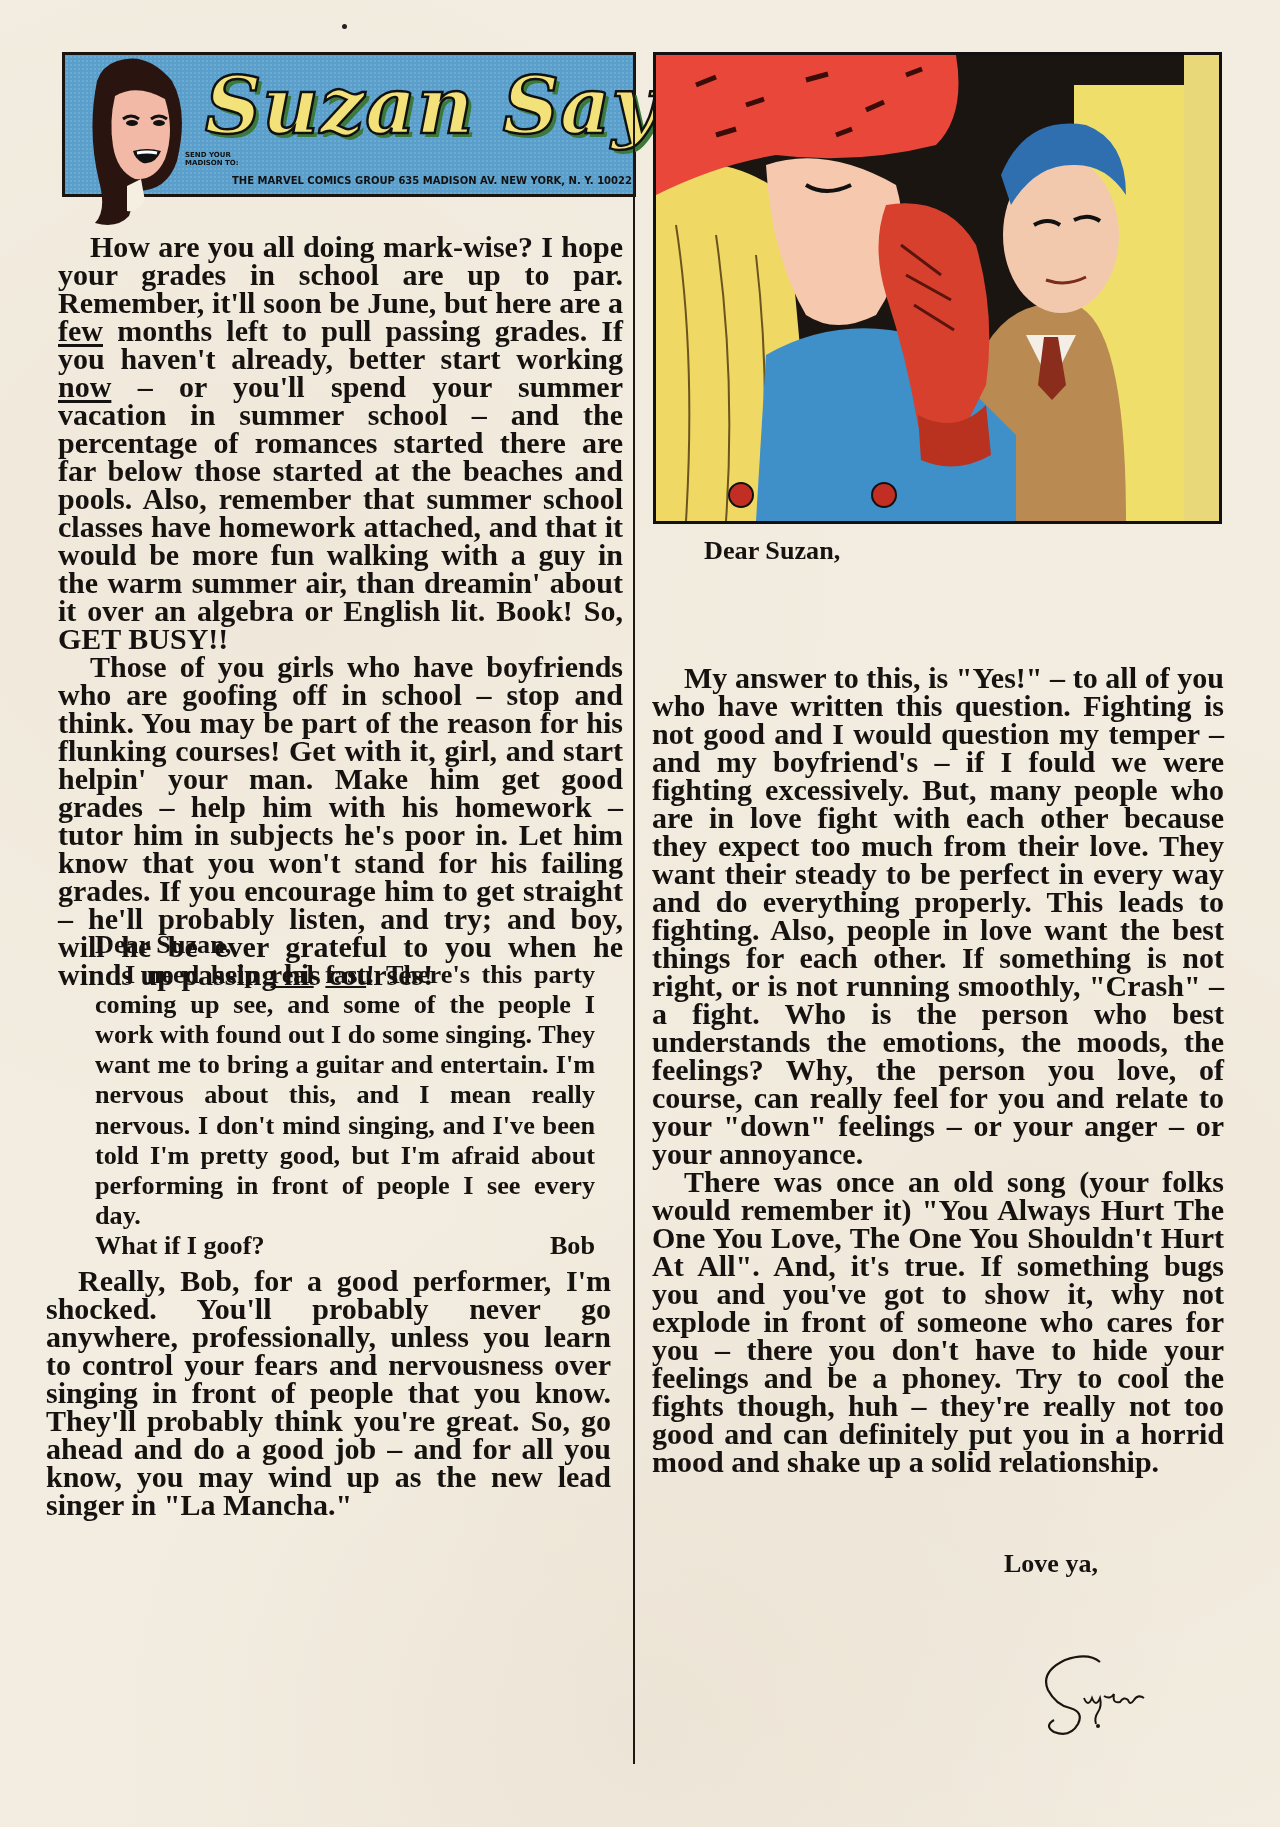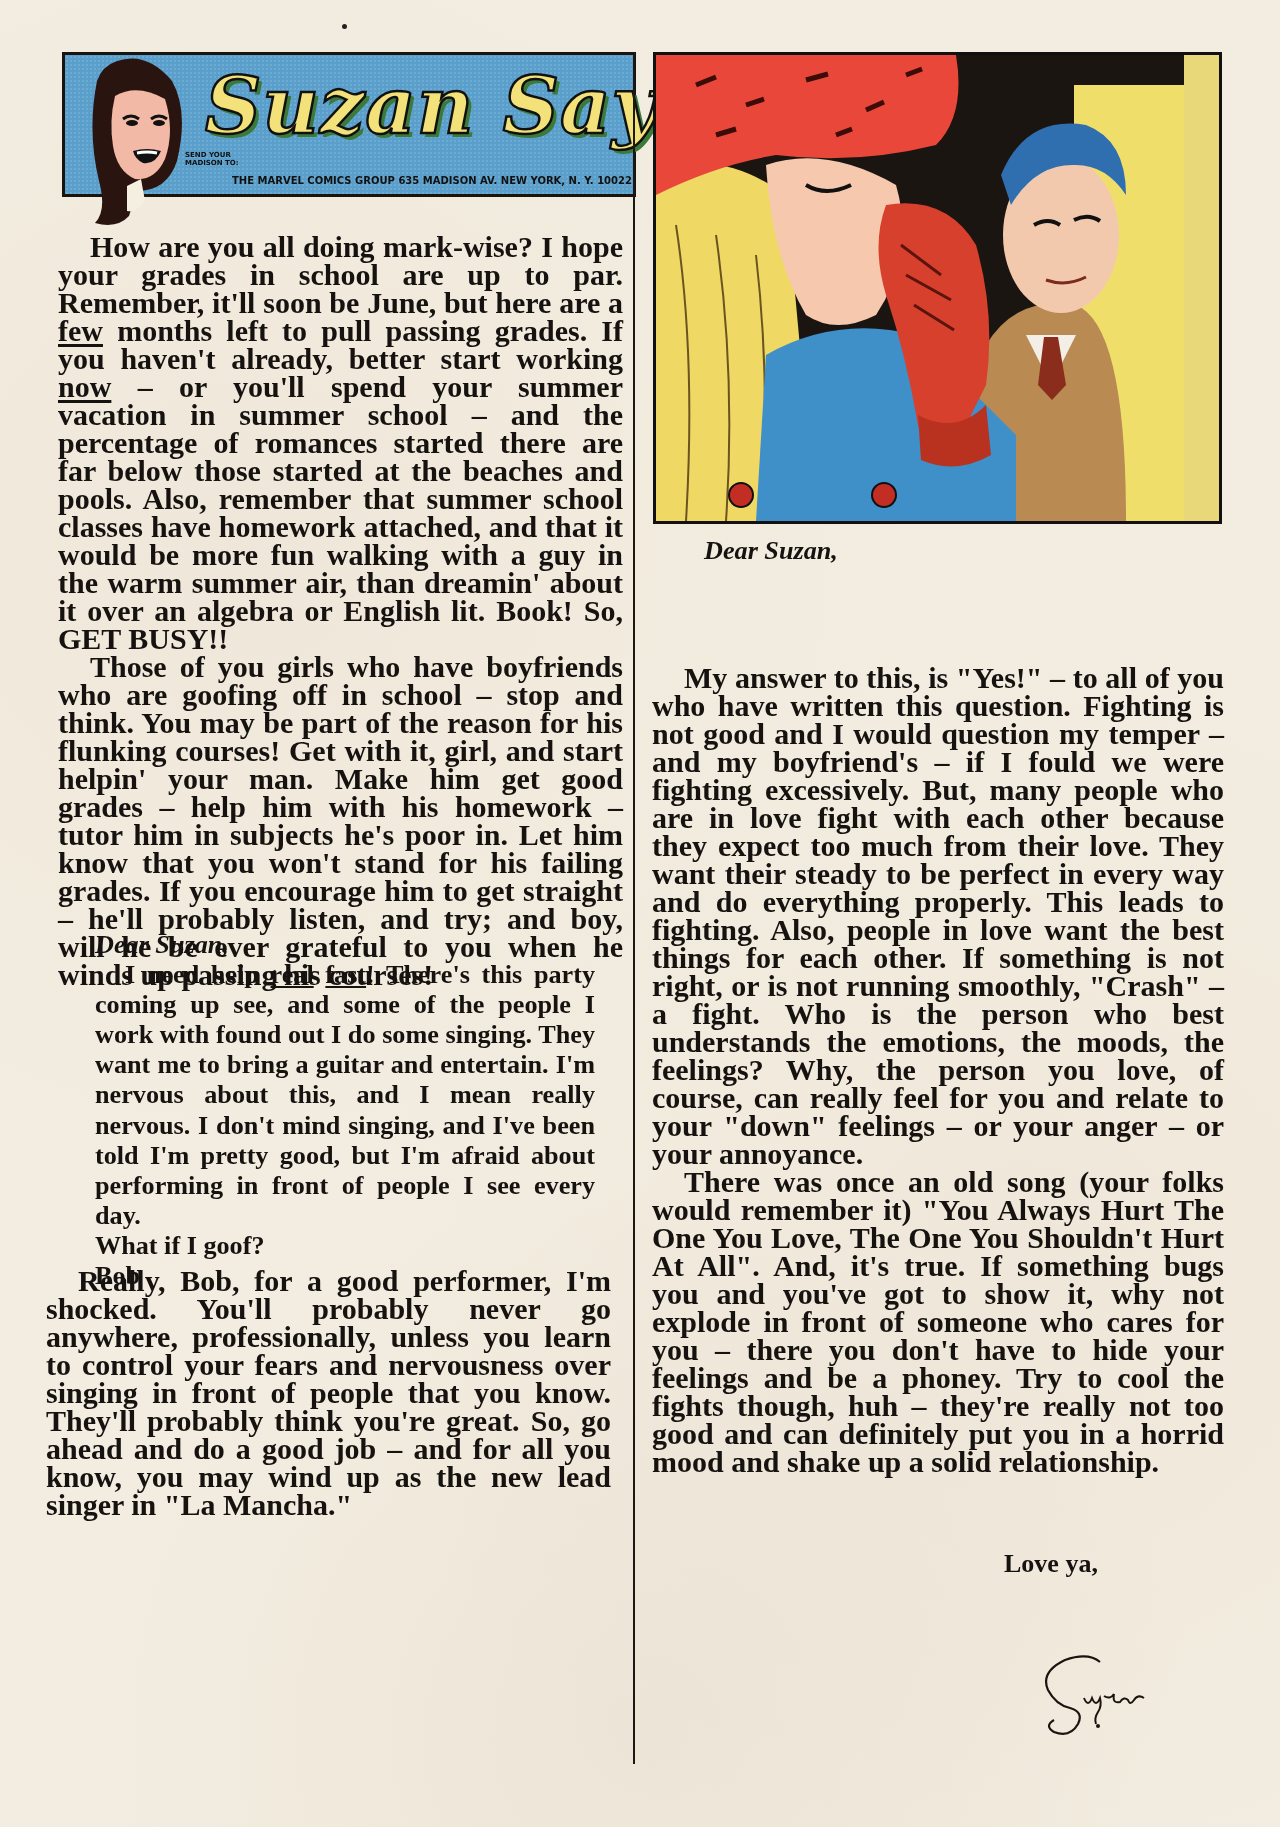--- a/index.html
+++ b/index.html
@@ -49,23 +49,23 @@
     position: absolute; left: 653px; top: 52px; width: 569px; height: 472px;
     border: 3px solid #121010; box-sizing: border-box; overflow: hidden; background: #e6c65c;
   }
 
   
   .col { position: absolute; font-size: 30px; line-height: 28px; font-weight: bold; text-align: justify; }
   .col p { margin: 0; text-indent: 32px; }
   .left { left: 58px; top: 233px; width: 565px; }
   .letter { position: absolute; font-size: 26.2px; line-height: 30.1px; font-weight: bold; text-align: justify; }
   .letter p { margin: 0; }
-  .letter .greet { text-indent: 0; font-style: italic; }
+  .letter .greet { text-indent: 0; }
   .letter .body { text-indent: 30px; }
-  .sig-line { display: flex; justify-content: space-between; flex-direction: column; }
+  .sig-line { display: flex; justify-content: space-between; }
   .u { text-decoration: underline; text-underline-offset: 3px; }
   .closing { position: absolute; left: 1004px; top: 1549px; font-size: 26px; font-weight: bold; }
   .signature { position: absolute; left: 1040px; top: 1650px; width: 130px; height: 90px; }
 </style>
 </head>
 <body>
 
 <div class="dot-top"></div>
 
 <div class="header">

